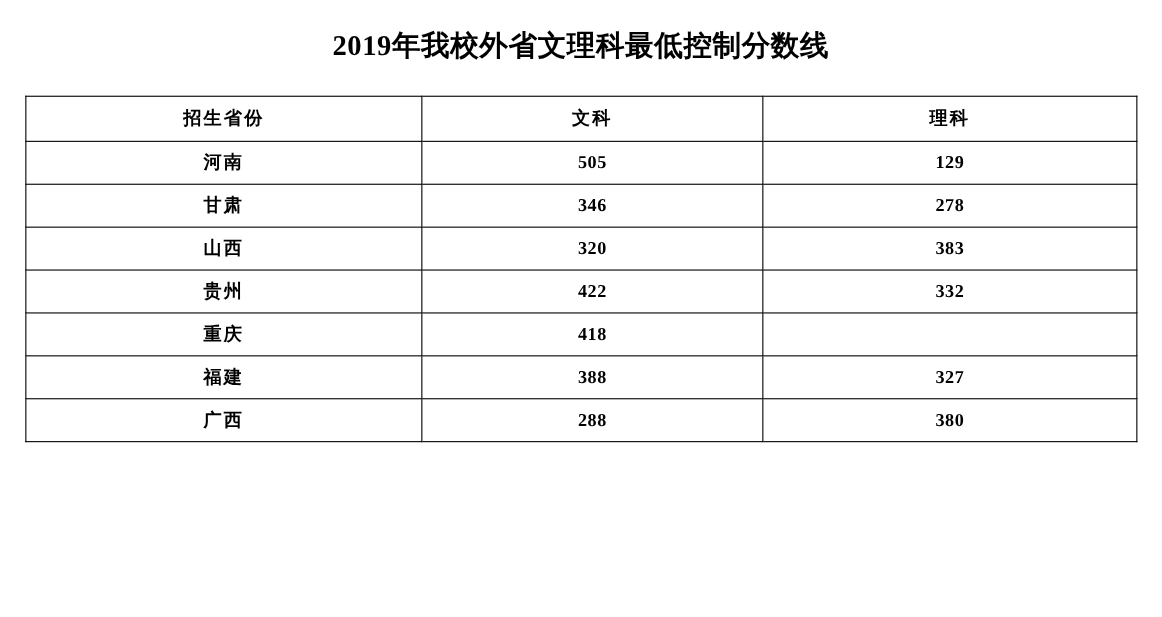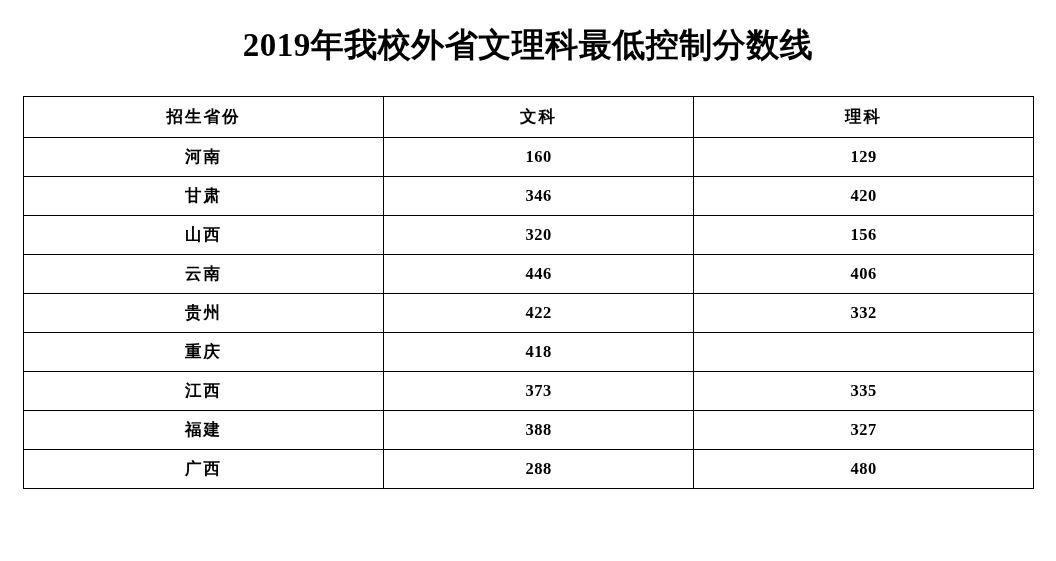--- a/index.html
+++ b/index.html
@@ -15,21 +15,21 @@
     overflow: hidden;
   }
   .page {
     width: 1056px;
     height: 561px;
     position: relative;
     box-sizing: border-box;
   }
   .doc-title {
     text-align: center;
-    font-size: 33px;
+    font-size: 26px;
     font-weight: bold;
     letter-spacing: 0.5px;
     margin-top: 26px;
     margin-bottom: 0;
     line-height: 1.2;
     font-family: "Liberation Serif", "DejaVu Serif", serif;
   }
   .table-wrap {
     margin: 30px auto 16px auto;
     width: 1010px;
@@ -82,60 +82,50 @@
       <thead>
         <tr>
           <th class="cn">招生省份</th>
           <th class="cn">文科</th>
           <th class="cn">理科</th>
         </tr>
       </thead>
       <tbody>
         <tr>
           <td class="cn">河南</td>
-          <td class="num">160</td>
+          <td class="num">505</td>
           <td class="num">129</td>
         </tr>
         <tr>
           <td class="cn">甘肃</td>
           <td class="num">346</td>
-          <td class="num">420</td>
+          <td class="num">278</td>
         </tr>
         <tr>
           <td class="cn">山西</td>
           <td class="num">320</td>
-          <td class="num">156</td>
-        </tr>
-        <tr>
-          <td class="cn">云南</td>
-          <td class="num">446</td>
-          <td class="num">406</td>
+          <td class="num">383</td>
         </tr>
         <tr>
           <td class="cn">贵州</td>
           <td class="num">422</td>
           <td class="num">332</td>
         </tr>
         <tr>
           <td class="cn">重庆</td>
           <td class="num">418</td>
           <td class="num"></td>
         </tr>
         <tr>
-          <td class="cn">江西</td>
-          <td class="num">373</td>
-          <td class="num">335</td>
-        </tr>
-        <tr>
           <td class="cn">福建</td>
           <td class="num">388</td>
           <td class="num">327</td>
         </tr>
         <tr>
           <td class="cn">广西</td>
           <td class="num">288</td>
-          <td class="num">480</td>
+          <td class="num">380</td>
         </tr>
       </tbody>
     </table>
   </div>
 
 </div>
 
 </body></html>

